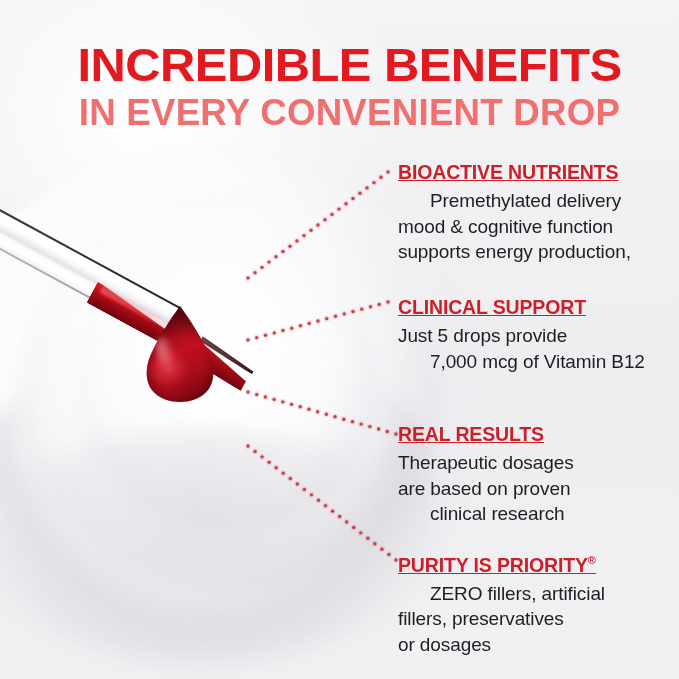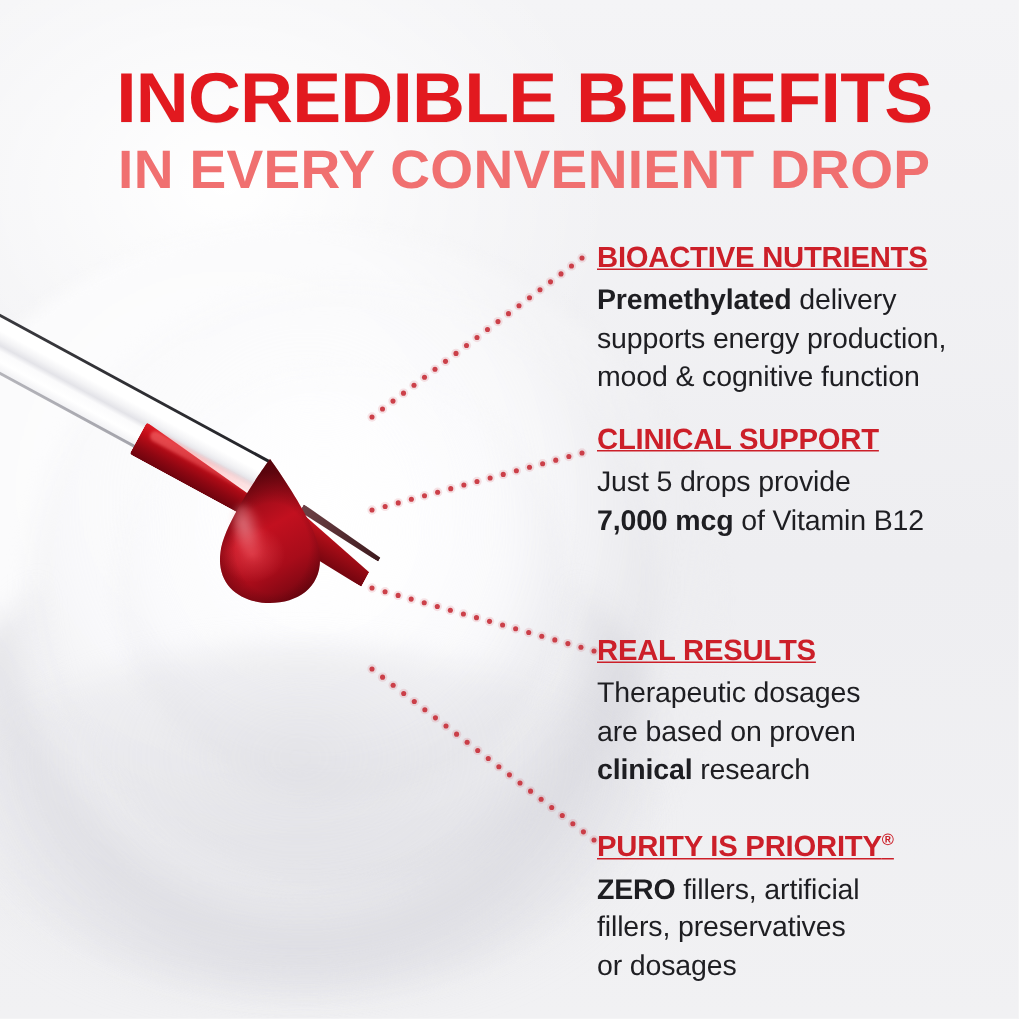--- a/index.html
+++ b/index.html
@@ -179,24 +179,24 @@
   }
   .b-title .reg { font-size:11px; vertical-align:super; letter-spacing:0; }
   .b-body {
     color:#1e1e22;
     font-size:19px;
     line-height:25.5px;
     font-weight:400;
     letter-spacing:-0.1px;
     margin-top:4px;
   }
-  .b-body b { font-weight:700; }
+  .b-body b { font-weight:400;margin-left:32px; }
 
   .b1 { top:160px; }
-  .b2 { top:281px; }
+  .b2 { top:295px; }
   .b3 { top:422px; }
   .b4 { top:548px; }
 </style>
 </head>
 <body>
 
 <div id="poster">
 
   <div class="bowl bowl-1"></div>
   <div class="bowl bowl-2"></div>
@@ -390,22 +390,22 @@
         <circle cx="388.95" cy="554.57" r="1.7" fill="#c8323c" opacity="0.92"></circle>
         <circle cx="396.00" cy="560.00" r="3.1" fill="#c8323c" opacity="0.13"></circle>
         <circle cx="396.00" cy="560.00" r="1.7" fill="#c8323c" opacity="0.92"></circle>
       </g>
     </svg>
 
   <div class="benefit b1">
     <div class="b-title">BIOACTIVE NUTRIENTS</div>
     <div class="b-body">
         <div><b>Premethylated</b><span> delivery</span></div>
+        <div><span>mood &amp; cognitive function</span></div>
         <div><span>supports energy production,</span></div>
-        <div><span>mood &amp; cognitive function</span></div>
       </div>
   </div>
   <div class="benefit b2">
     <div class="b-title">CLINICAL SUPPORT</div>
     <div class="b-body">
         <div><span>Just 5 drops provide</span></div>
         <div><b>7,000 mcg</b><span> of Vitamin B12</span></div>
       </div>
   </div>
   <div class="benefit b3">

